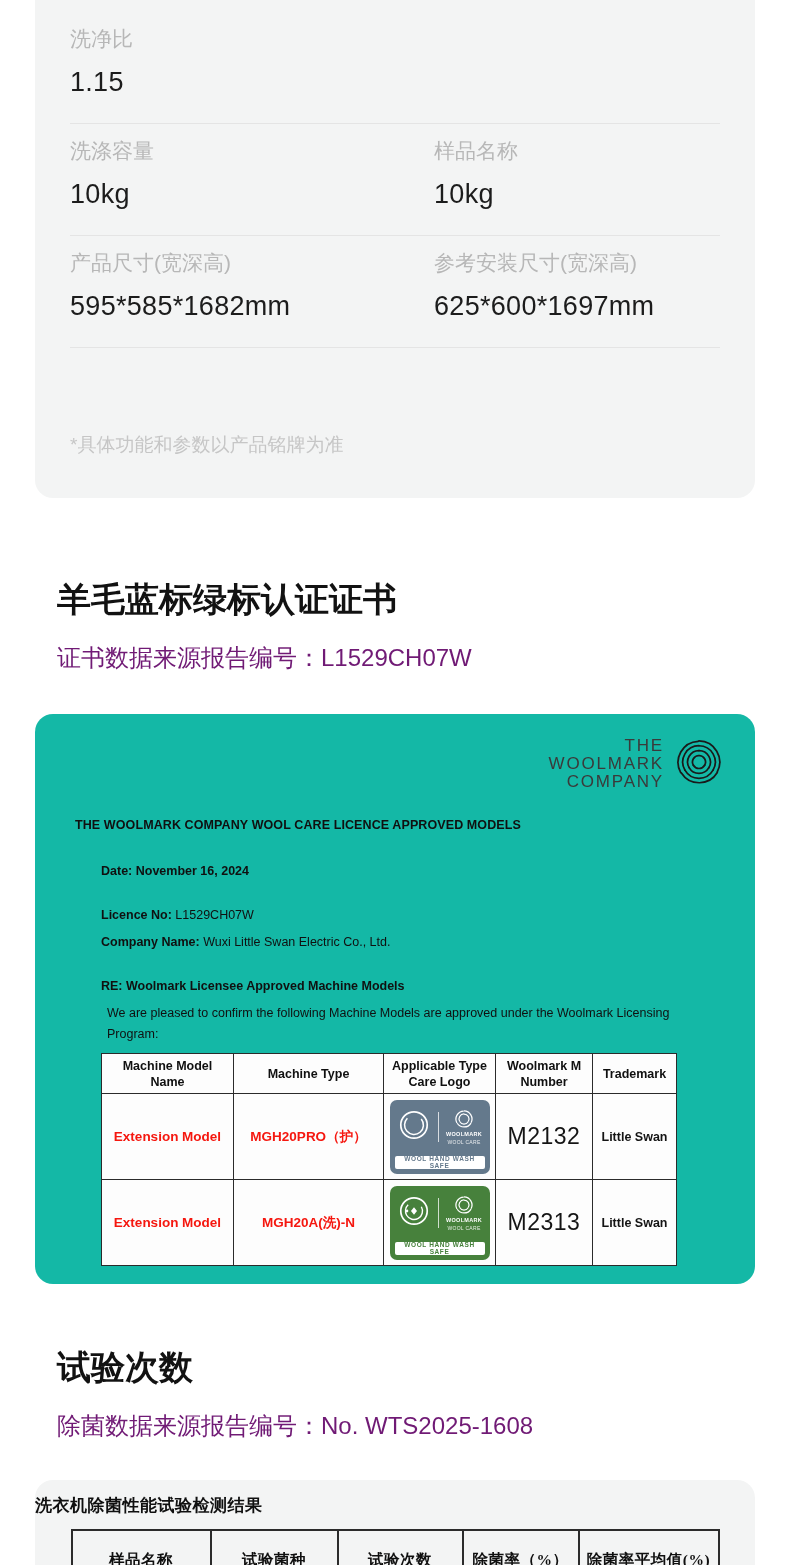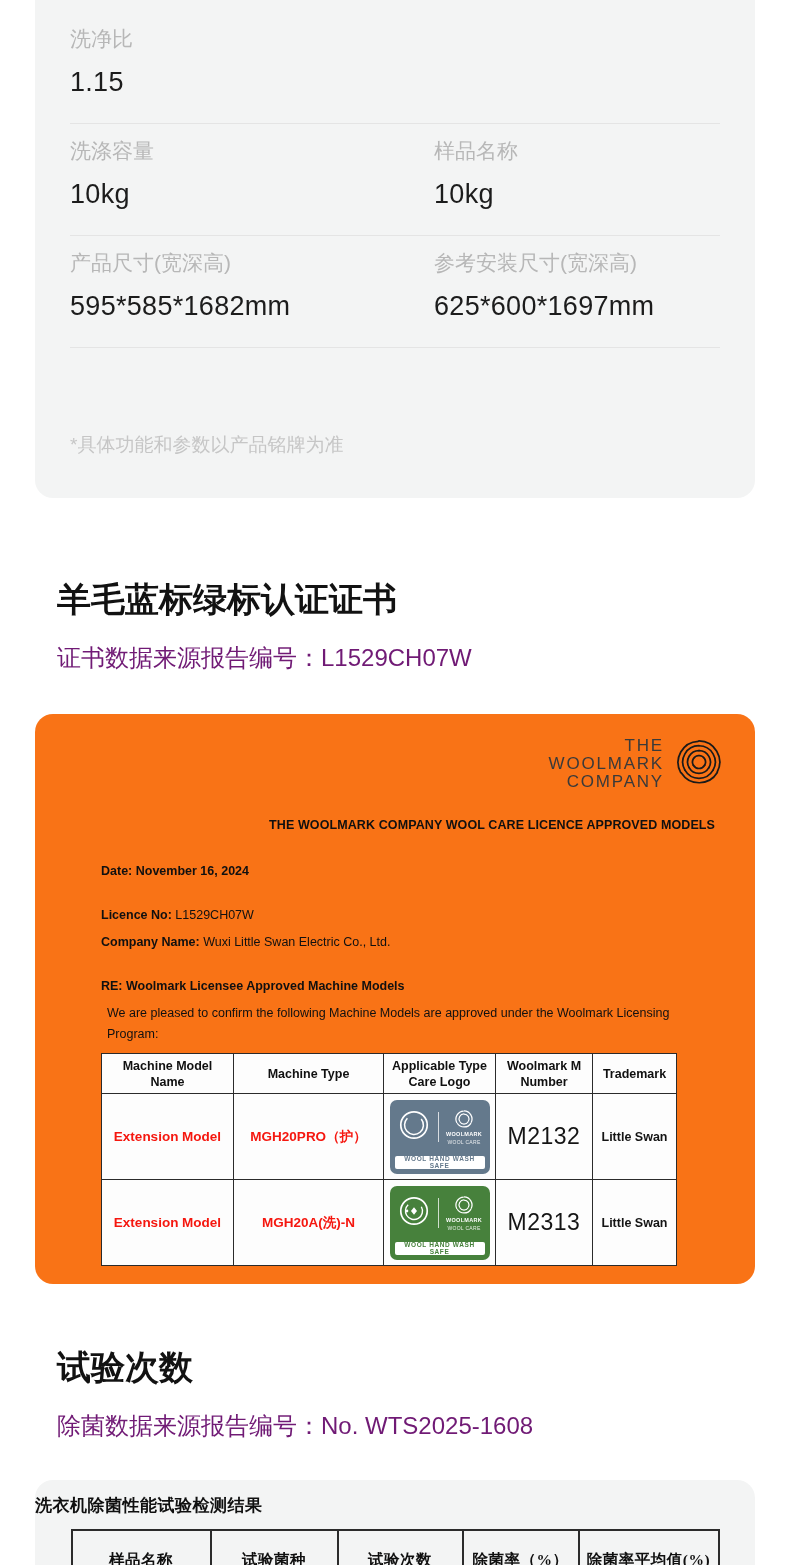--- a/index.html
+++ b/index.html
@@ -23,25 +23,25 @@
   .spec-footnote{margin:84px 10px 0;font-size:19px;color:#c6c6c6;}
 
   
   .section-title{margin:78px 35px 0 57px;font-size:34px;line-height:47px;font-weight:700;color:#121212;}
   .section-title.second{margin-top:60px;}
   .section-sub{margin:18px 35px 0 57px;font-size:24px;line-height:33px;color:#701a75;}
 
   
   .cert-card{
     position:relative;margin:40px 35px 0;height:570px;
-    background:#f97316;border-radius:18px;box-sizing:border-box;
+    background:#14b8a6;border-radius:18px;box-sizing:border-box;
   }
   .wm-logo{position:absolute;top:22px;right:30px;display:flex;align-items:center;gap:9px;}
   .wm-logo-text{text-align:right;font-size:17px;line-height:18px;letter-spacing:1.8px;color:#3a3a3a;font-weight:500;}
-  .cert-heading{margin:16px 40px;padding-top:104px;text-align:right;font-size:12.5px;font-weight:700;color:#101010;letter-spacing:.1px;}
+  .cert-heading{margin:16px 40px;padding-top:104px;text-align:left;font-size:12.5px;font-weight:700;color:#101010;letter-spacing:.1px;}
   .cert-line{margin:0 0 0 66px;font-size:12.5px;color:#101010;}
   .cert-line .lbl{font-weight:700;}
   .cert-line.mt32{margin-top:32px;}
   .cert-line.mt30{margin-top:30px;}
   .cert-line.mt13{margin-top:13px;}
   .cert-line.bold{font-weight:700;}
   .cert-intro{margin:10px 0 0 72px;width:565px;font-size:12.5px;line-height:21px;color:#101010;}
   .cert-table{margin:8px 0 0 66px;border-collapse:collapse;table-layout:fixed;background:#fdfdfd;}
   .cert-table th,.cert-table td{border:1.5px solid #2b2b2b;text-align:center;vertical-align:middle;padding:2px 4px;box-sizing:border-box;}
   .cert-table th{font-size:12.5px;line-height:16px;font-weight:700;height:40px;color:#101010;}

